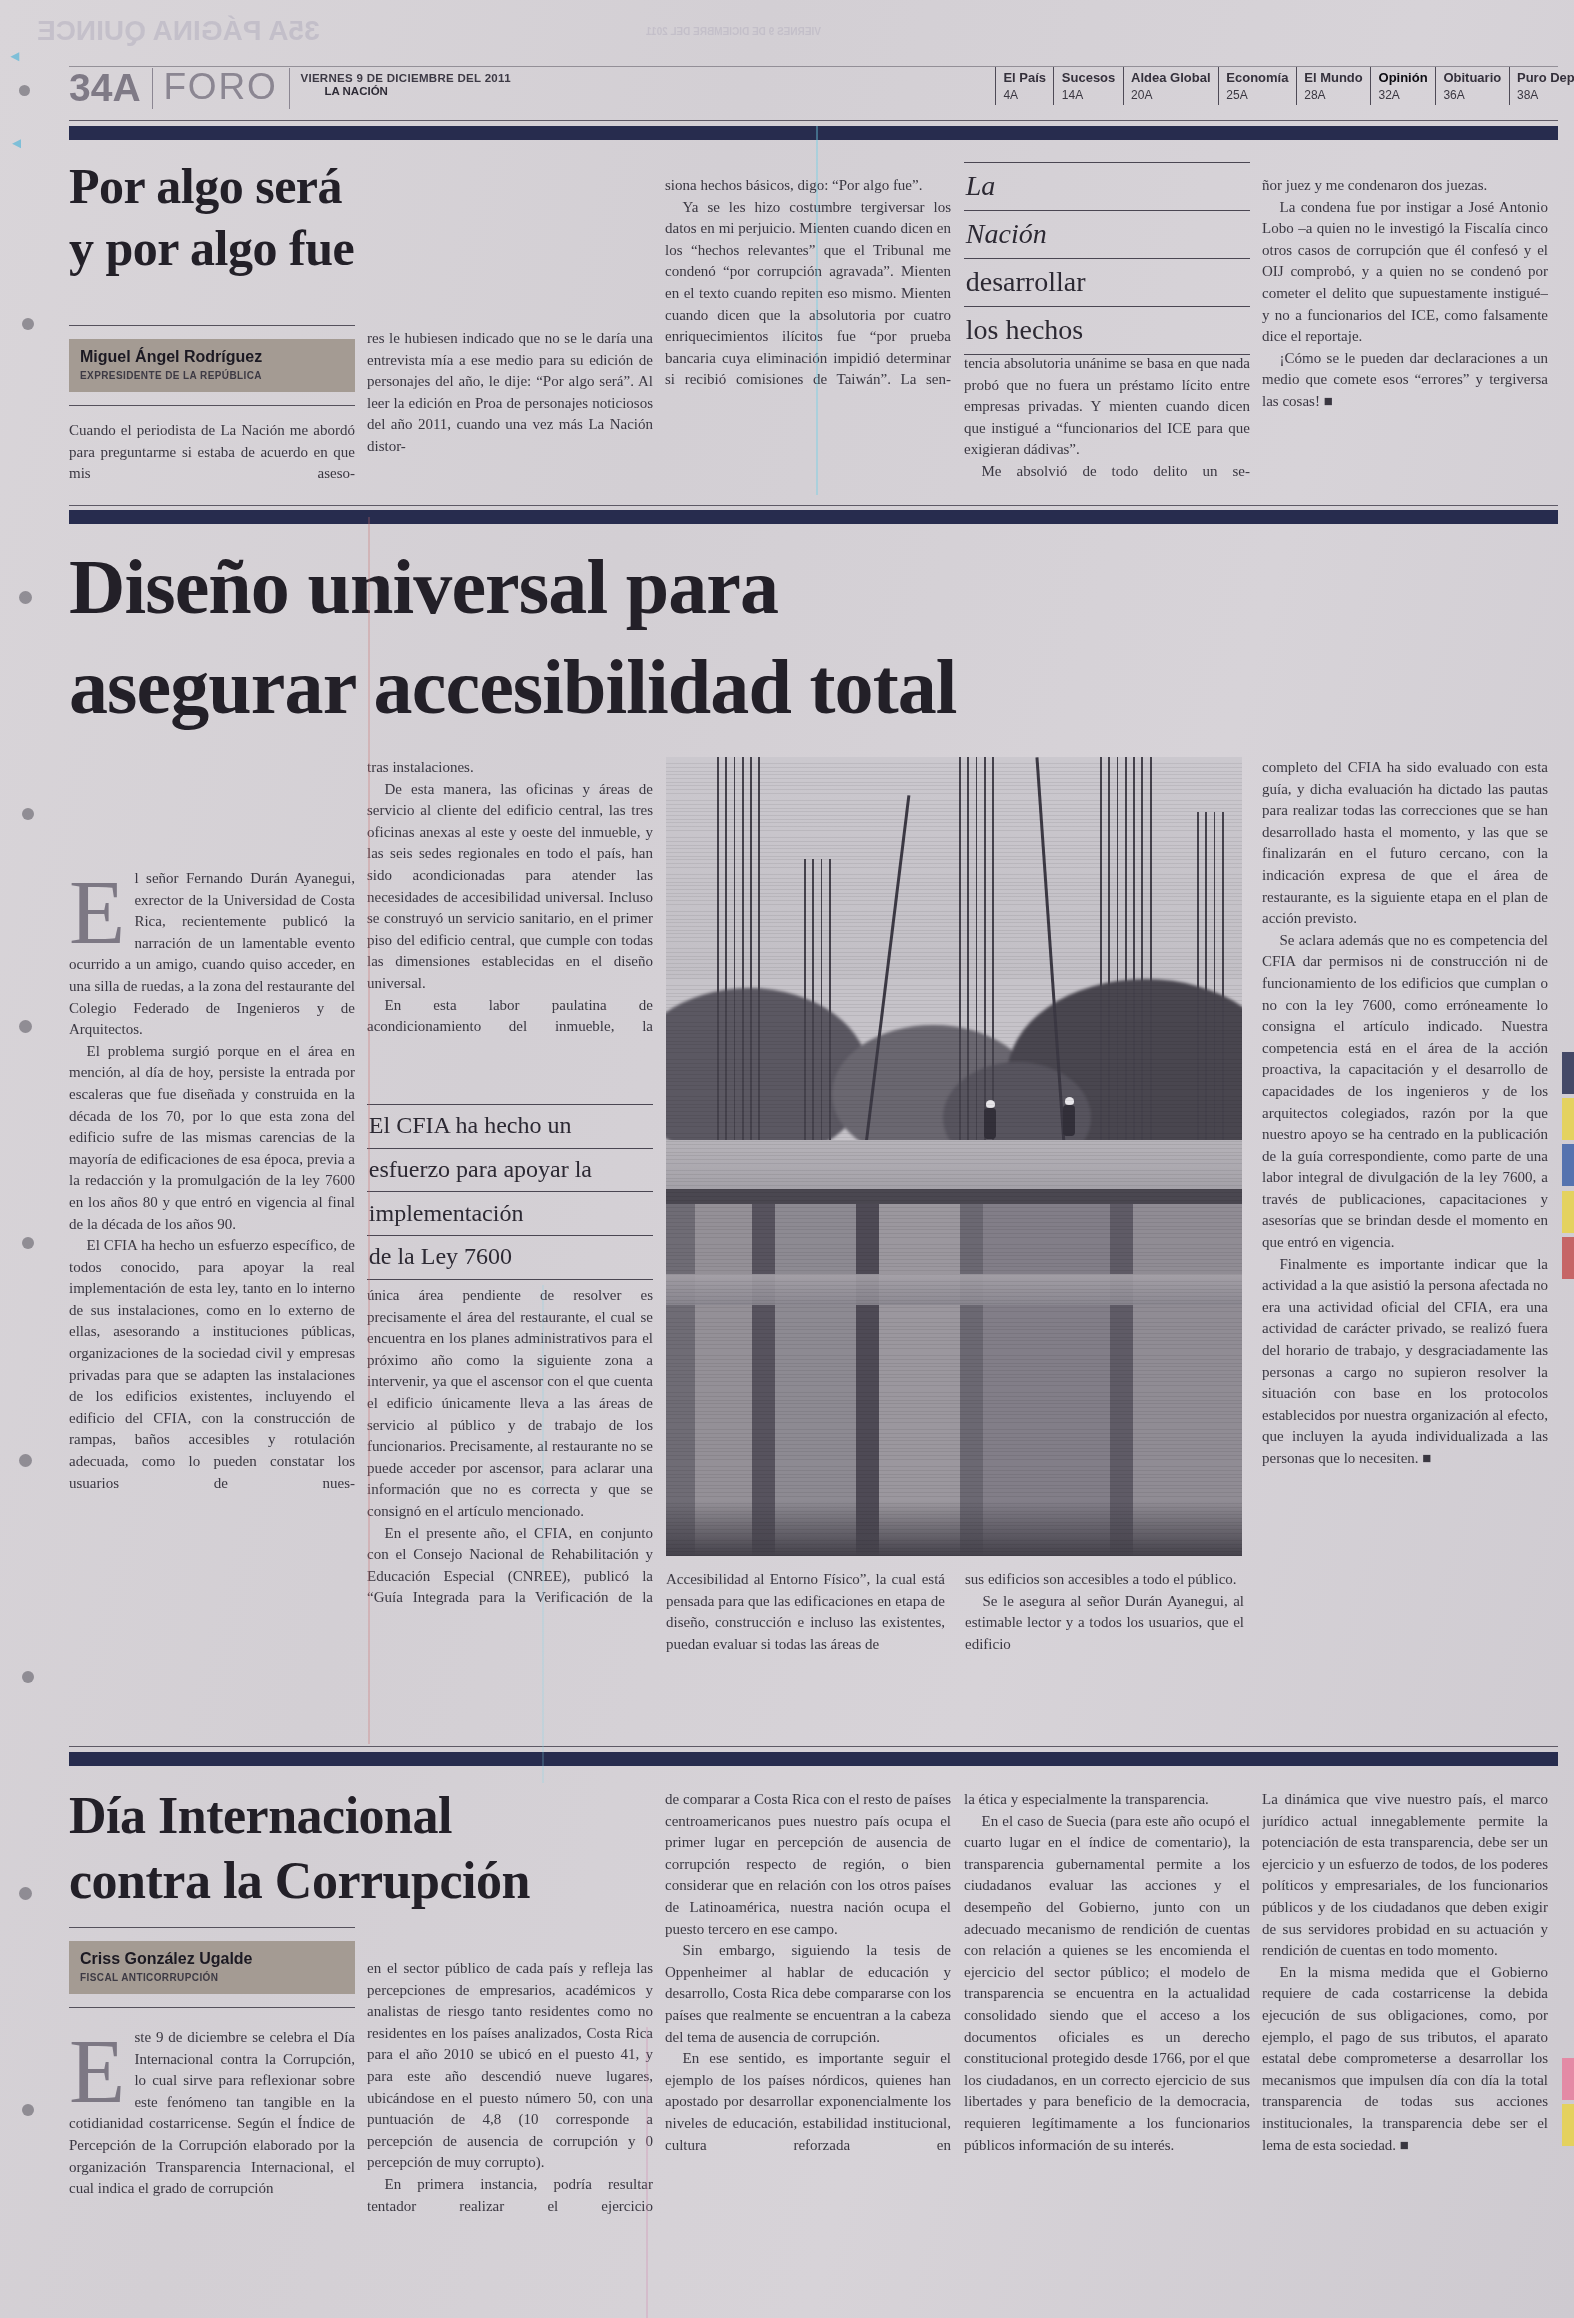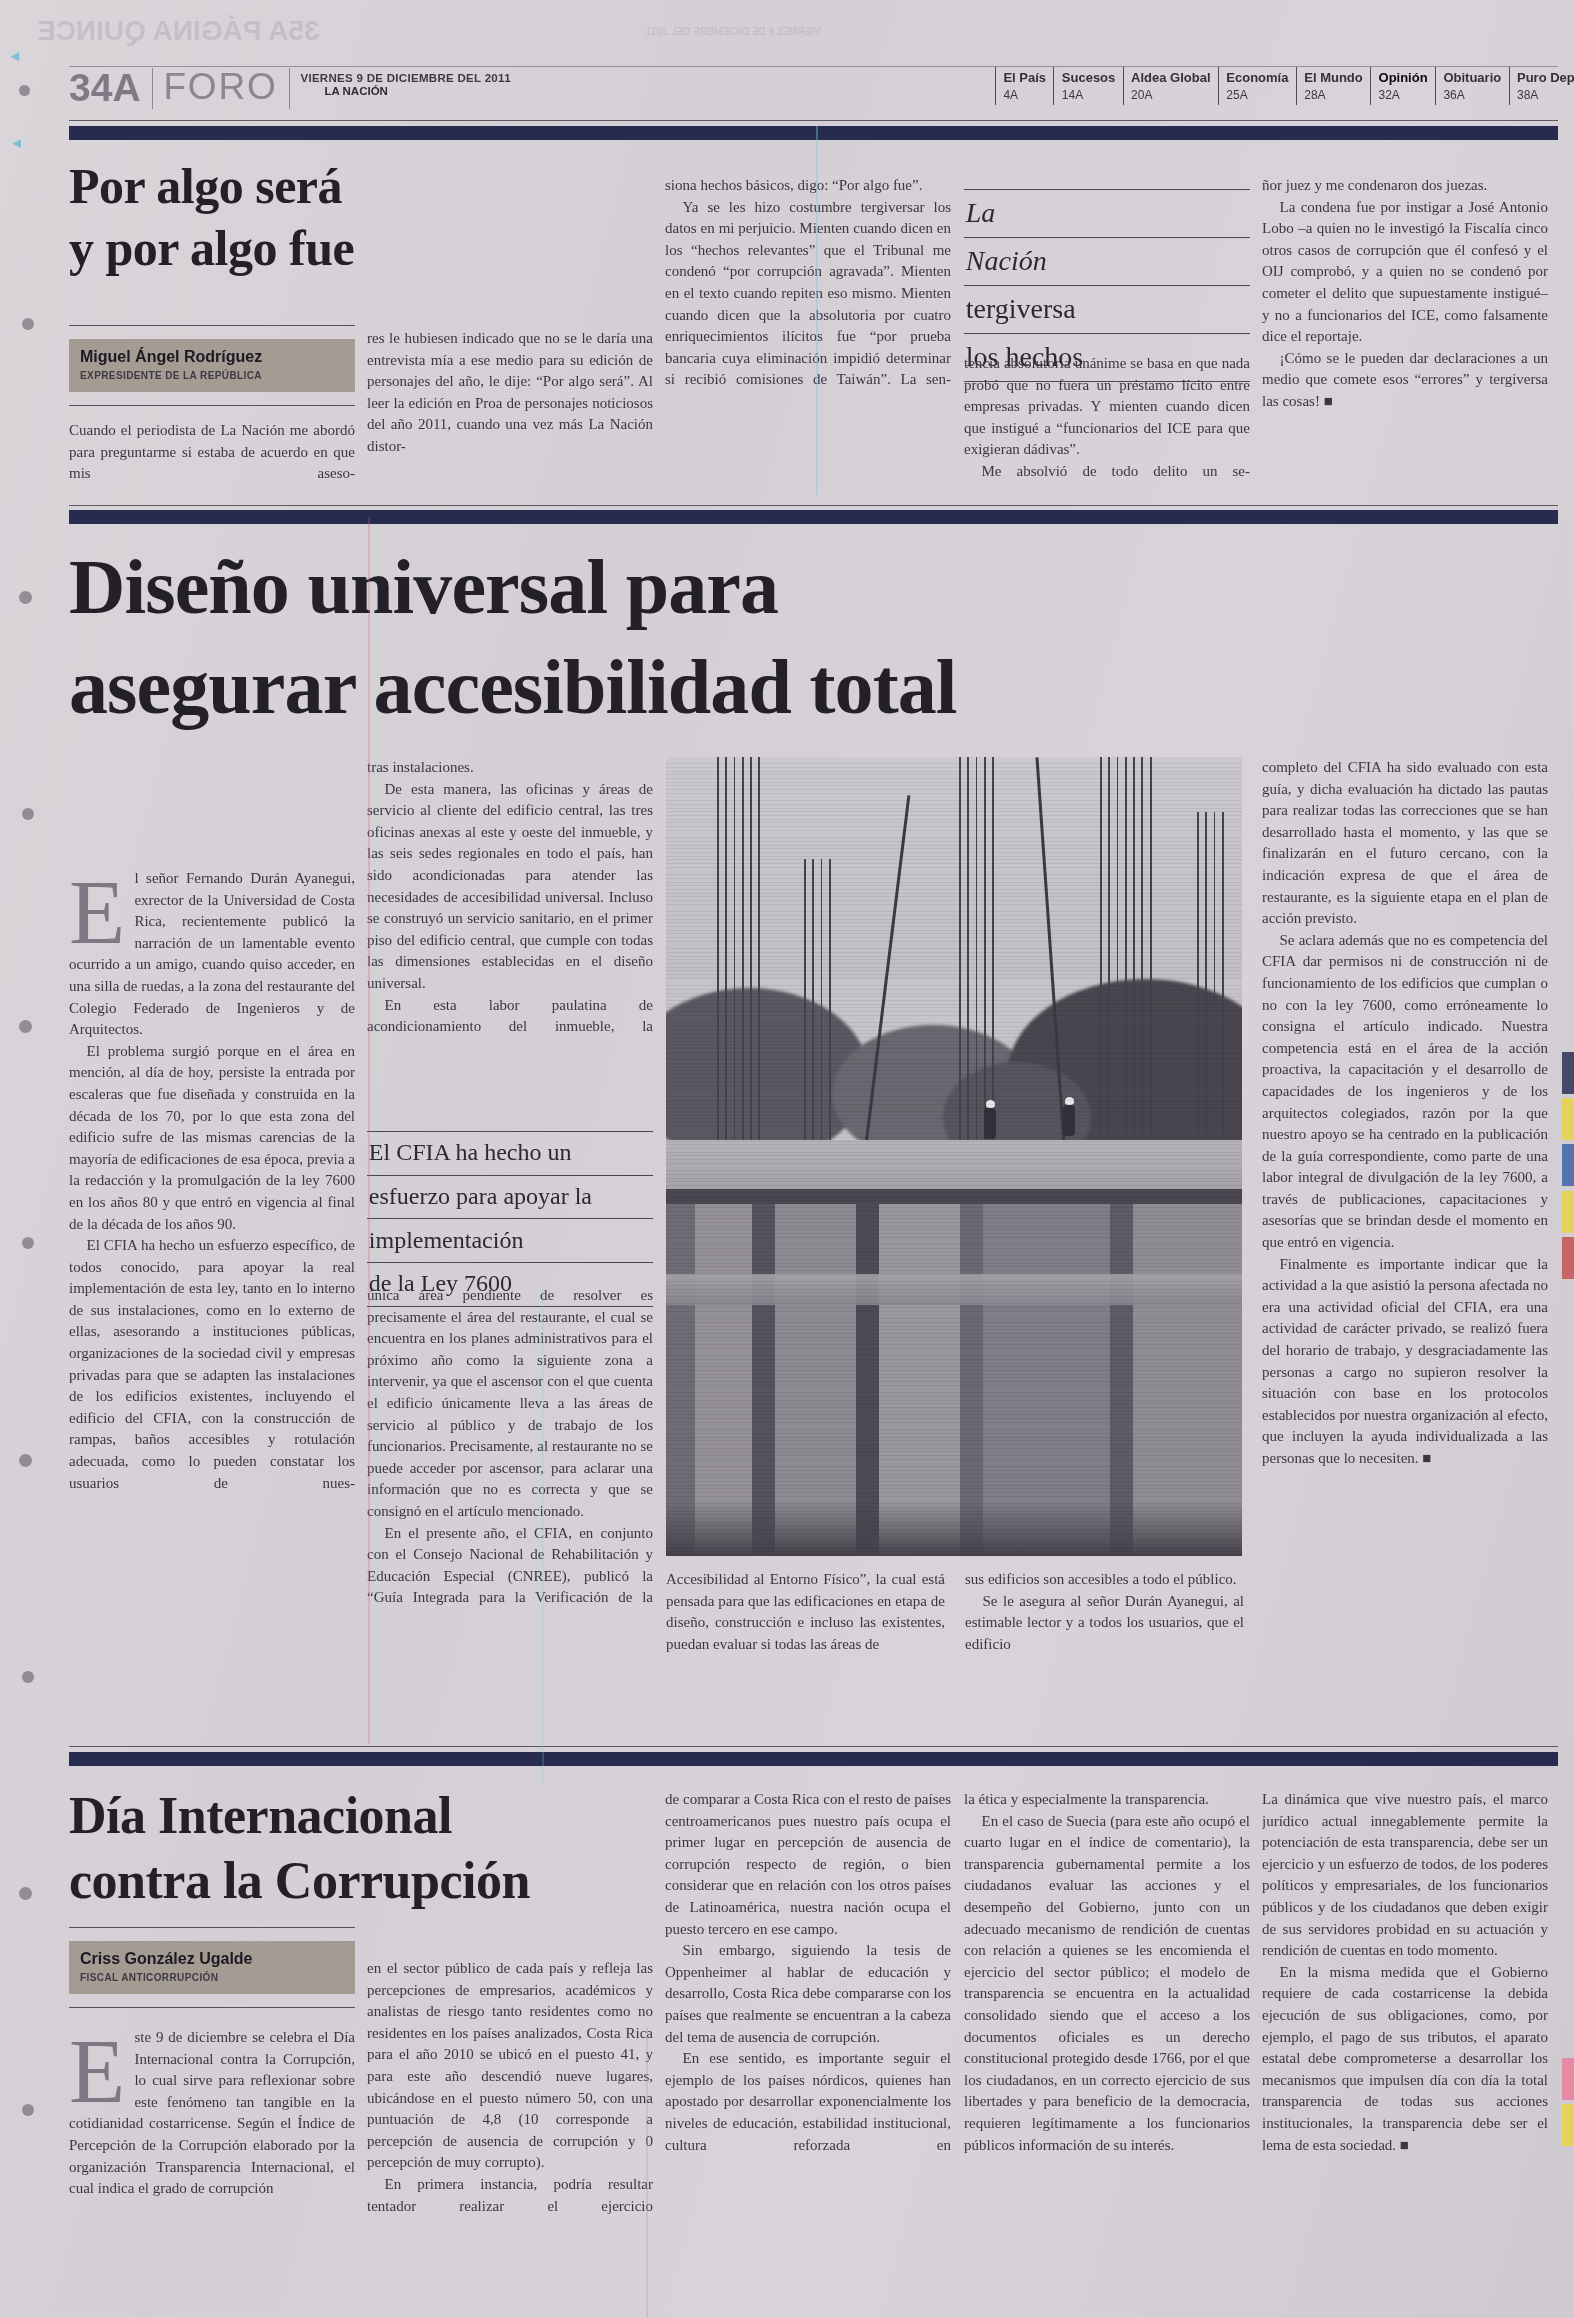--- a/index.html
+++ b/index.html
@@ -36,21 +36,21 @@
   .byl .ln{height:0.9px;background:#55515c;}
   .byl .bx{background:#a49b93;padding:9.2px 11px 8.3px;margin:13px 0;}
   .byl .nm{font-family:"Liberation Sans","DejaVu Sans",sans-serif;font-weight:700;font-size:16px;color:#1b1922;line-height:1.15;}
   .byl .rl{font-family:"Liberation Sans","DejaVu Sans",sans-serif;font-size:10px;font-weight:700;color:#3d3a44;letter-spacing:0.4px;line-height:1.4;margin-top:2.8px;}
   
   .col{position:absolute;overflow:hidden;text-align:justify;font-size:15px;line-height:21.6px;color:#3a3741;}
   .col p{margin:0;}
   .col p.ind{text-indent:17.5px;}
   .col p.cut{text-align-last:justify;}
   
-  .pq{position:absolute;color:#2c2933;margin-top:27px;}
+  .pq{position:absolute;color:#2c2933;}
   .pq .ql{border-top:0.9px solid #4a4652;padding:8.3px 1.8px 9.2px;line-height:1.05;}
   .pq .ql.last{border-bottom:0.9px solid #4a4652;}
   .pq1 .ql{font-size:28px;}
   .pq2 .ql{font-size:24px;}
   .pq .it{font-style:italic;}
   .drop{float:left;font-size:92px;line-height:74px;padding:7.4px 9.2px 0 0;color:#7d7884;font-weight:500;}
   
   .photo{position:absolute;left:666px;top:757px;width:576px;height:799px;overflow:hidden;background:#c6c3c9;}
   .ph{position:absolute;}
   .ph-sky{left:0;top:0;width:100%;height:222px;background:linear-gradient(#cbc8ce,#c2bfc5);}
@@ -158,21 +158,21 @@
   </div>
 
   <div class="col" style="left:665px;top:175px;width:286px;height:314px;">
     <p>siona hechos básicos, digo: “Por algo fue”.</p>
     <p class="ind cut">Ya se les hizo costumbre tergiversar los datos en mi perjuicio. Mienten cuando dicen en los “hechos relevantes” que el Tribunal me condenó “por corrupción agravada”. Mienten en el texto cuando repiten eso mismo. Mienten cuando dicen que la absolutoria por cuatro enriquecimientos ilícitos fue “por prueba bancaria cuya eliminación impidió determinar si recibió comisiones de Taiwán”. La sen-</p>
   </div>
 
   <div class="pq pq1" style="left:964px;top:162px;width:286px;">
     <div class="ql it">La</div>
     <div class="ql it">Nación</div>
-    <div class="ql">tergiversa</div>
+    <div class="ql">desarrollar</div>
     <div class="ql last">los hechos</div>
   </div>
 
   <div class="col" style="left:964px;top:353px;width:286px;height:137px;">
     <p>tencia absolutoria unánime se basa en que nada probó que no fuera un préstamo lícito entre empresas privadas. Y mienten cuando dicen que instigué a “funcionarios del ICE para que exigieran dádivas”.</p>
     <p class="ind cut">Me absolvió de todo delito un se-</p>
   </div>
 
   <div class="col" style="left:1262px;top:175px;width:286px;height:314px;">
     <p>ñor juez y me condenaron dos juezas.</p>

